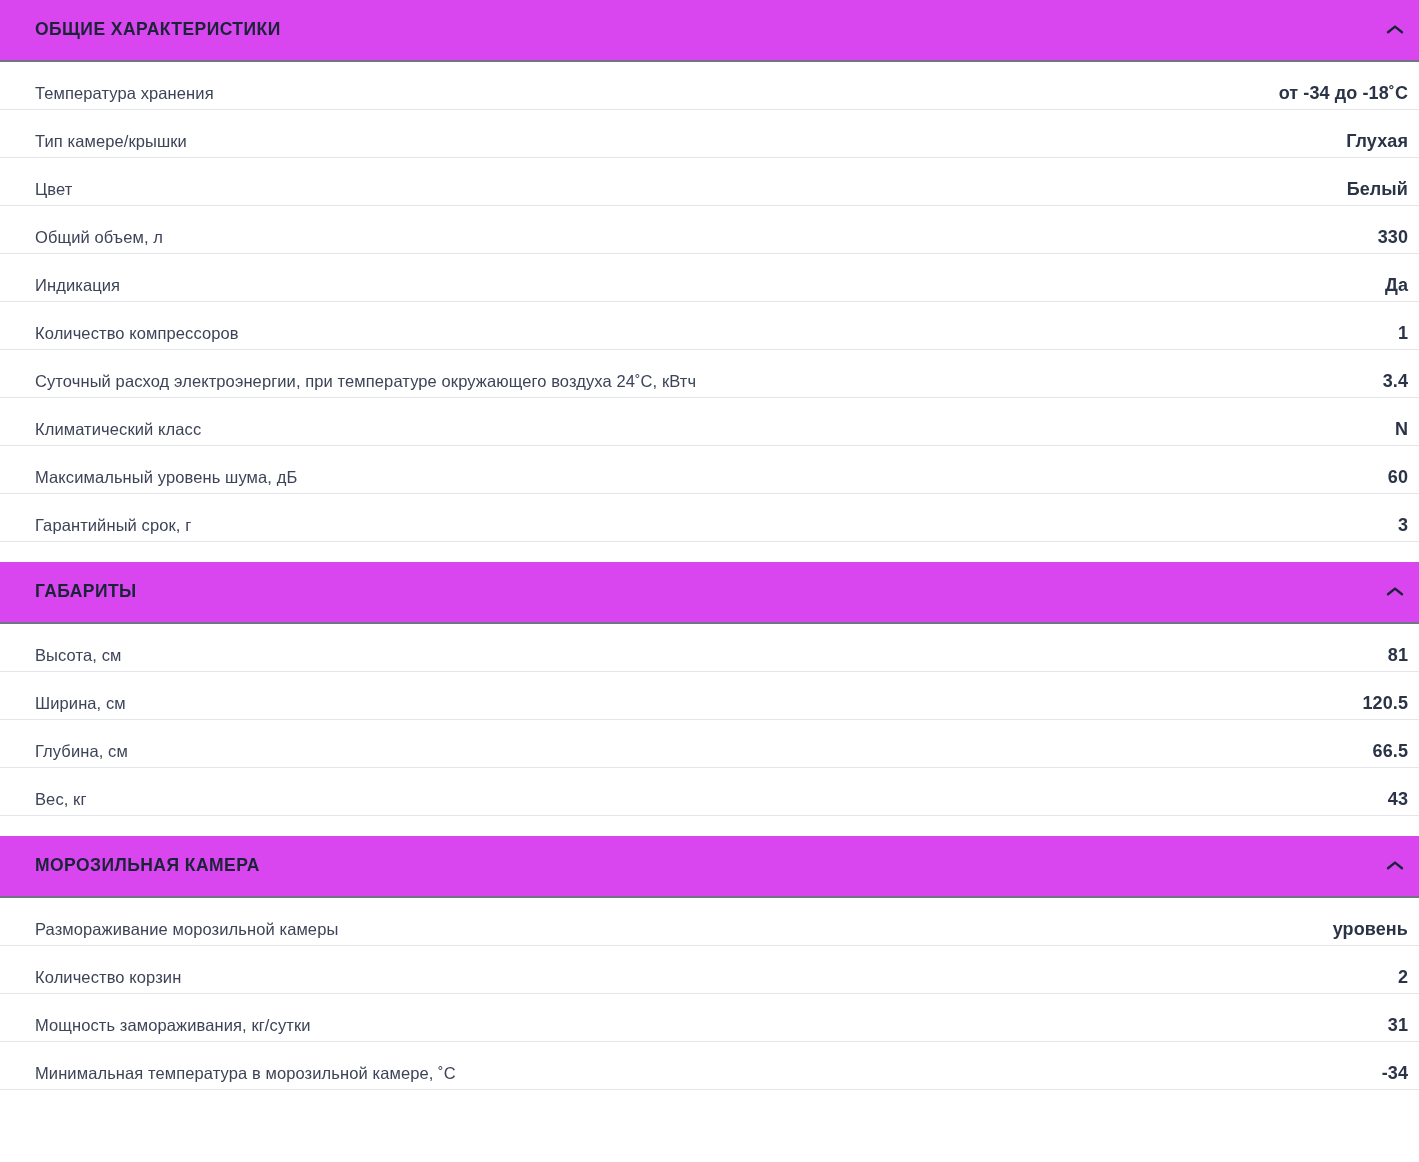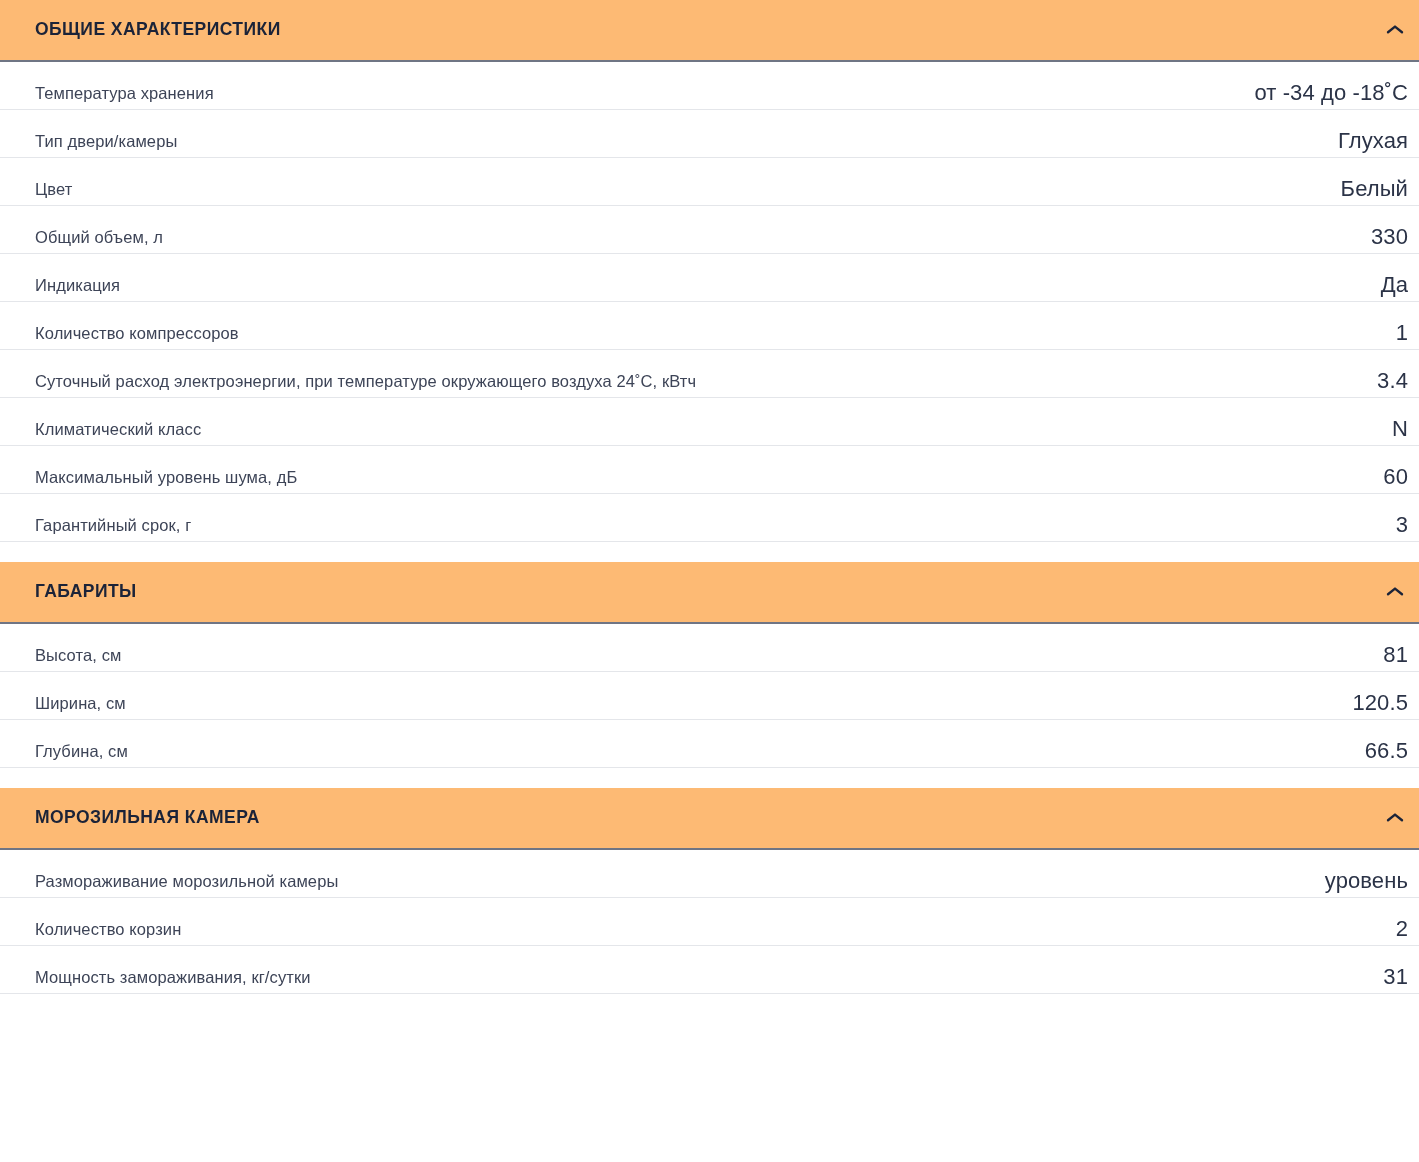--- a/index.html
+++ b/index.html
@@ -24,21 +24,21 @@
   
   .section-header {
     display: flex;
     align-items: center;
     justify-content: space-between;
     box-sizing: border-box;
     padding: 0 11px 0 35px;
     height: 62px;
     border-bottom: 2px solid #6f7584;
     cursor: pointer;
-    background: #fdba74;
+    background: #d946ef;
   }
   .section-title {
     font-size: 17.5px;
     font-weight: 700;
     letter-spacing: 0.45px;
     color: #1b2338;
     text-transform: uppercase;
     line-height: 1;
     white-space: nowrap;
   }
@@ -70,22 +70,22 @@
   .spec-label {
     font-size: 16.5px;
     font-weight: 400;
     color: #3d4457;
     line-height: 1.2;
     letter-spacing: 0.1px;
     padding-right: 24px;
     white-space: nowrap;
   }
   .spec-value {
-    font-size: 22px;
-    font-weight: 400;
+    font-size: 18px;
+    font-weight: 700;
     color: #2b3347;
     line-height: 1.2;
     letter-spacing: 0.1px;
     text-align: right;
     white-space: nowrap;
   }
   
   .section-gap {
     height: 20px;
     background: #ffffff;
@@ -102,21 +102,21 @@
           <svg width="18" height="12" viewBox="0 0 18 12">
             <path d="M2 8.2 L9 2.6 L16 8.2" fill="none" stroke="#1b2338" stroke-width="2.4" stroke-linecap="round" stroke-linejoin="round"></path>
           </svg>
         </span>
       </div>
       <div class="spec-row">
         <div class="spec-label">Температура хранения</div>
         <div class="spec-value">от -34 до -18˚C</div>
       </div>
       <div class="spec-row">
-        <div class="spec-label">Тип двери/камеры</div>
+        <div class="spec-label">Тип камере/крышки</div>
         <div class="spec-value">Глухая</div>
       </div>
       <div class="spec-row">
         <div class="spec-label">Цвет</div>
         <div class="spec-value">Белый</div>
       </div>
       <div class="spec-row">
         <div class="spec-label">Общий объем, л</div>
         <div class="spec-value">330</div>
       </div>
@@ -160,20 +160,24 @@
         <div class="spec-value">81</div>
       </div>
       <div class="spec-row">
         <div class="spec-label">Ширина, см</div>
         <div class="spec-value">120.5</div>
       </div>
       <div class="spec-row">
         <div class="spec-label">Глубина, см</div>
         <div class="spec-value">66.5</div>
       </div>
+      <div class="spec-row">
+        <div class="spec-label">Вес, кг</div>
+        <div class="spec-value">43</div>
+      </div>
     </div>
     <div class="section-gap"></div>
     <div class="spec-section">
       <div class="section-header">
         <div class="section-title">МОРОЗИЛЬНАЯ КАМЕРА</div>
         <span class="chevron">
           <svg width="18" height="12" viewBox="0 0 18 12">
             <path d="M2 8.2 L9 2.6 L16 8.2" fill="none" stroke="#1b2338" stroke-width="2.4" stroke-linecap="round" stroke-linejoin="round"></path>
           </svg>
         </span>
@@ -183,14 +187,18 @@
         <div class="spec-value">уровень</div>
       </div>
       <div class="spec-row">
         <div class="spec-label">Количество корзин</div>
         <div class="spec-value">2</div>
       </div>
       <div class="spec-row">
         <div class="spec-label">Мощность замораживания, кг/сутки</div>
         <div class="spec-value">31</div>
       </div>
+      <div class="spec-row">
+        <div class="spec-label">Минимальная температура в морозильной камере, ˚C</div>
+        <div class="spec-value">-34</div>
+      </div>
     </div>
   </div>
 
 </body></html>

